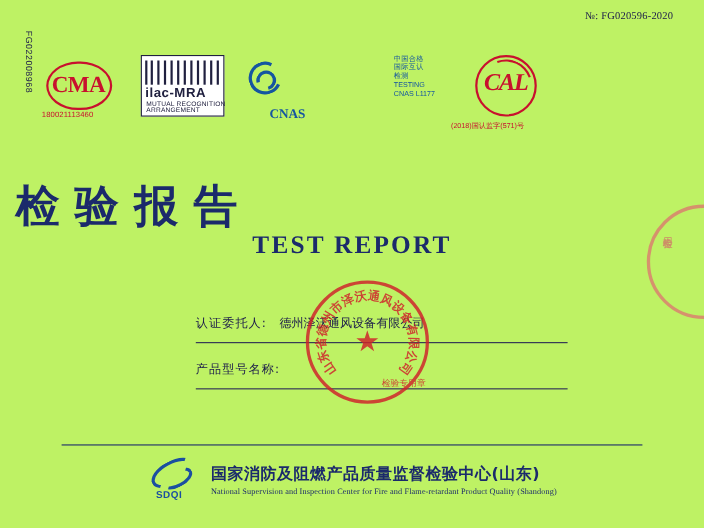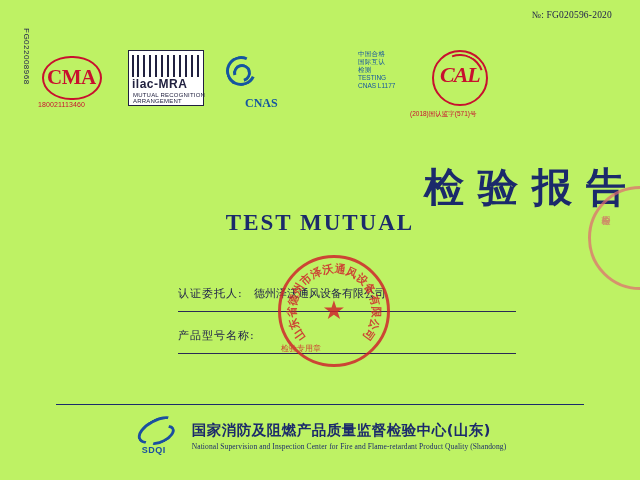--- a/index.html
+++ b/index.html
@@ -224,28 +224,27 @@
     color: #c8102e;
     font-family: "Liberation Sans", sans-serif;
     white-space: nowrap;
   }
 
   
   .title-cn {
     position: absolute;
     left: 0; right: 0;
     top: 160px;
-    text-align: right;
+    text-align: left;
     font-size: 40px;
     font-weight: bold;
     color: #1b2a6b;
     letter-spacing: 14px;
     text-indent: 14px;
     font-family: "DejaVu Sans", sans-serif;
-    margin-left: 46px;
   }
   .title-en {
     position: absolute;
     left: 0; right: 0;
     top: 210px;
     text-align: center;
     font-size: 23px;
     font-weight: bold;
     color: #1b2a6b;
     letter-spacing: 2px;
@@ -319,21 +318,21 @@
     width: 26px; height: 26px;
     color: #d0202a;
     font-size: 26px;
     line-height: 26px;
     text-align: center;
   }
   .seal .bottom-text {
     position: absolute;
     left: 0; right: 0;
     bottom: 10px;
-    text-align: left;
+    text-align: right;
     font-size: 8px;
     color: #d0202a;
     font-family: "DejaVu Sans", sans-serif;
   }
 
   
   .seal-edge {
     position: absolute;
     right: -52px;
     top: 186px;
@@ -486,21 +485,21 @@
 
     <div class="cal">
       <div class="ring"></div>
       <div class="sweep"></div>
       <div class="inner">CAL</div>
       <div class="cert">(2018)国认监字(571)号</div>
     </div>
   </div>
 
   <div class="title-cn">检验报告</div>
-  <div class="title-en">TEST MUTUAL</div>
+  <div class="title-en">TEST REPORT</div>
 
   <div class="seal-edge">
     <div class="et">检验专用</div>
   </div>
 
   <div class="fields">
     <div class="field-row row1">
       <div class="field-label">认证委托人:</div>
       <div class="field-value">德州泽沃通风设备有限公司</div>
     </div>

